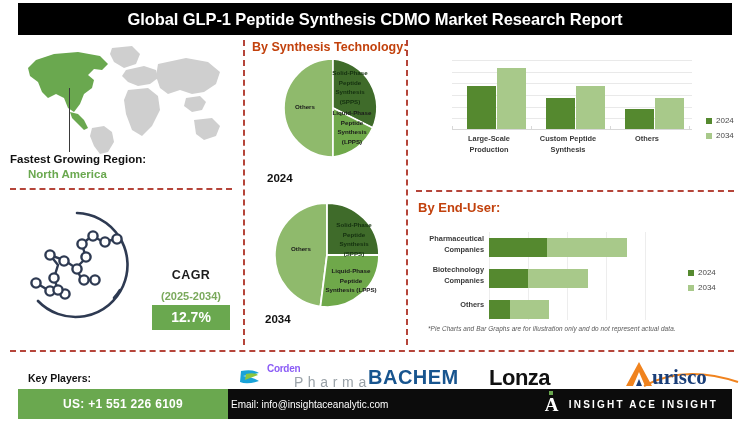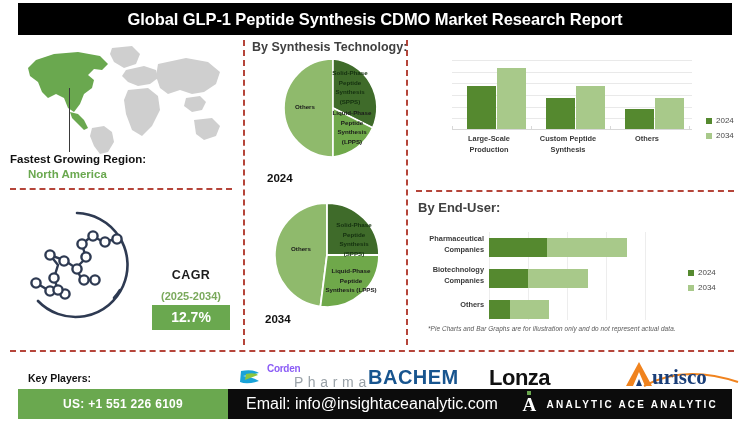--- a/index.html
+++ b/index.html
@@ -46,21 +46,21 @@
 
   .cagr-box { position:absolute; left:152px; top:268px; width:78px; text-align:center; }
   .cagr-t { font-size:12.5px; font-weight:bold; color:#1c1c1c; letter-spacing:0.4px; }
   .cagr-y { font-size:11px; font-weight:bold; color:#7aa95c; margin-top:8px; }
   .cagr-v {
     margin-top:3px; background:#6aa84f; color:#fff;
     font-size:14px; font-weight:bold; padding:4px 0 5px;
   }
 
   
-  .sec-h { position:absolute; font-size:12.5px; font-weight:bold; color:#404040; }
+  .sec-h { position:absolute; font-size:12.5px; font-weight:bold; color:#c2410c; }
 
   
   .pie-wrap { position:absolute; }
   .pie-year { position:absolute; font-size:11.5px; font-weight:bold; color:#111; }
   .slice-lbl {
     position:absolute; text-align:center; font-size:6.2px; font-weight:bold;
     line-height:1.55; color:#1a1a1a; pointer-events:none;
   }
   .slice-lbl.white { color:#14300f; }
 
@@ -98,21 +98,21 @@
   
   .f-green {
     position:absolute; left:18px; top:389px; width:210px; height:30px;
     background:#6aa84f; display:flex; align-items:center; justify-content:center;
   }
   .f-green span { color:#fff; font-size:12px; font-weight:bold; letter-spacing:0.3px; }
   .f-black {
     position:absolute; left:228px; top:389px; width:504px; height:30px;
     background:#0c0c0c; display:flex; align-items:center;
   }
-  .f-email { color:#fff; font-size:16px; margin-left:18px; }
+  .f-email { color:#fff; font-size:10px; margin-left:3px; }
   .f-brand { position:absolute; right:14px; display:flex; align-items:center; gap:9px; }
   .f-brand .txt { color:#fff; font-size:10px; font-weight:bold; letter-spacing:2.2px; }
   .amark { position:relative; width:15px; height:20px; }
   .amark .sq { position:absolute; left:4px; top:-3px; width:4px; height:4px; background:#6aa84f; }
   .amark .a {
     position:absolute; left:0; top:1px; color:#fff; font-size:19px;
     font-weight:bold; line-height:19px; font-family:"Liberation Serif", serif;
   }
 </style>
 </head>
@@ -333,17 +333,17 @@
   <div class="f-green">
     <span>US: +1 551 226 6109</span>
   </div>
   <div class="f-black">
     <span class="f-email">Email: info@insightaceanalytic.com</span>
     <span class="f-brand">
       <span class="amark">
         <span class="sq"></span>
         <span class="a">A</span>
       </span>
-      <span class="txt">ANALYTIC ACE ANALYTIC</span>
+      <span class="txt">INSIGHT ACE INSIGHT</span>
     </span>
   </div>
 
 </div>
 
 </body></html>

